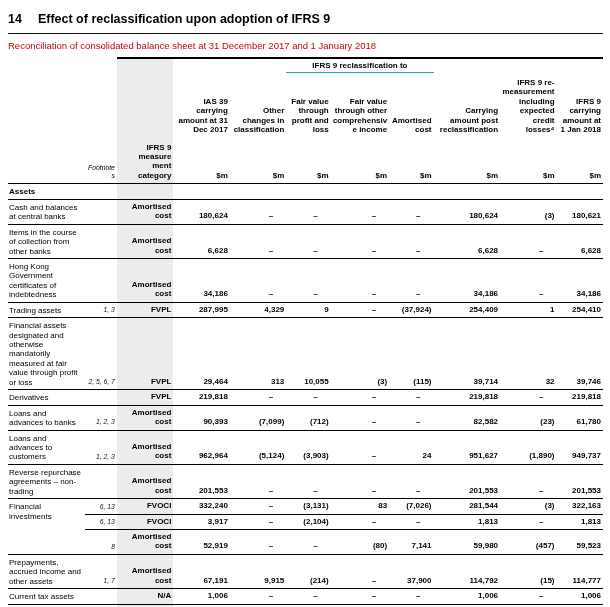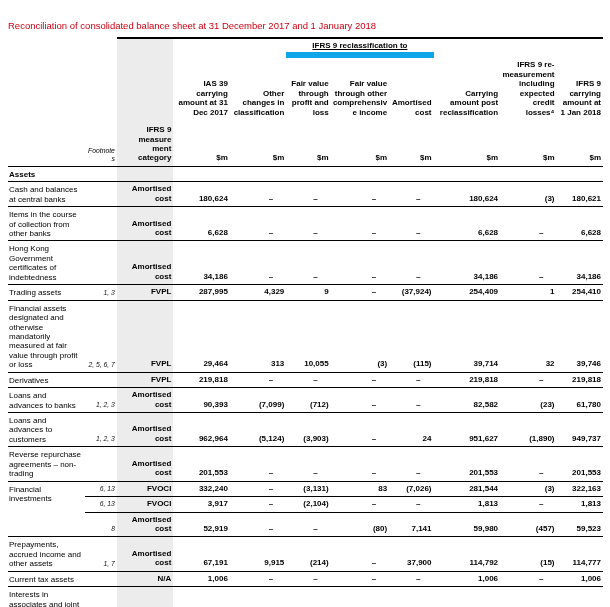--- a/index.html
+++ b/index.html
@@ -10,52 +10,56 @@
   }
   .page{padding:6px 7px 0 8px;}
 
   .title-row{
     display:flex;align-items:baseline;gap:16px;
     font-size:12.5px;font-weight:bold;
     padding:6px 0 7px 0;
     border-bottom:1.5px solid #111;
   }
   .subtitle{
-    margin-top:14px;margin-bottom:6px;
+    margin-top:6px;margin-bottom:6px;
     font-size:9.5px;
   }
 
   table{
     border-collapse:collapse;table-layout:fixed;width:595px;
     font-size:8px;line-height:1.18;
   }
   td{padding:2px 2px;vertical-align:bottom;word-wrap:break-word;}
   .lbl{text-align:left;vertical-align:top;padding-left:1px;padding-top:3px;}
   .fn{font-style:italic;font-size:6.8px;text-align:right;color:#111;padding-bottom:3px;}
   .gray{background:#ececec;}
   .cat{font-weight:bold;text-align:right;padding-bottom:3px;}
   .num{font-weight:bold;text-align:right;padding-bottom:3px;}
   .dash{padding-right:13px;}
   .colhead{font-weight:bold;text-align:right;vertical-align:bottom;padding-top:5px;}
   .group-label{
     font-weight:bold;text-align:center;vertical-align:bottom;
-    border-bottom:6px solid #0ea5e9;padding-bottom:2px;text-decoration:underline;
+    border-bottom:1px solid #0ea5e9;padding-bottom:2px;
   }
   .topline{border-top:2px solid #000;}
   .fn-head{font-style:italic;font-size:6.8px;text-align:right;}
   .cat-head{font-weight:bold;text-align:right;padding-left:16px;}
   .unit{font-weight:bold;text-align:right;}
   thead tr.units-row td{border-bottom:1px solid #000;padding-top:6px;padding-bottom:3px;}
   tbody td{border-bottom:1px solid #000;}
   .section{font-weight:bold;margin-left:24px;}
 </style>
 </head>
 <body>
 
 <div class="page">
+  <div class="title-row">
+    <span>14</span>
+    <span>Effect of reclassification upon adoption of IFRS 9</span>
+  </div>
   <div class="subtitle" style="color: rgb(204, 0, 17);">Reconciliation of consolidated balance sheet at 31 December 2017 and 1 January 2018</div>
   <table id="recon-table">
       <colgroup>
         <col style="width: 76px;">
         <col style="width: 32px;">
         <col style="width: 56px;">
         <col style="width: 56px;">
         <col style="width: 56px;">
         <col style="width: 44px;">
         <col style="width: 58px;">

